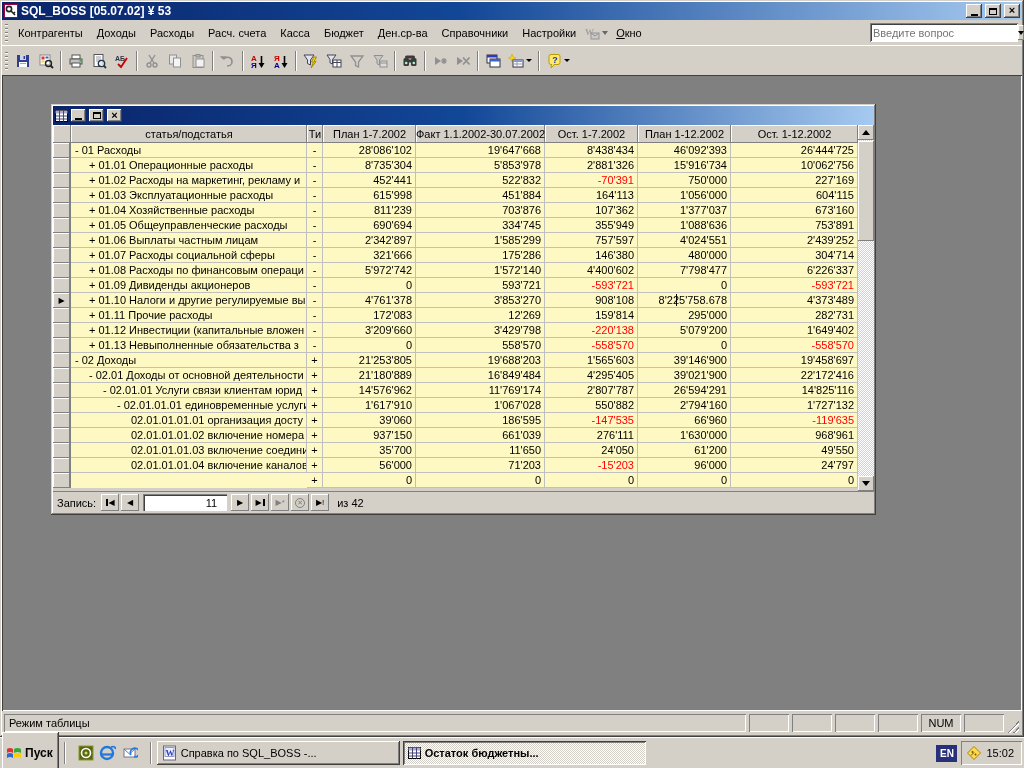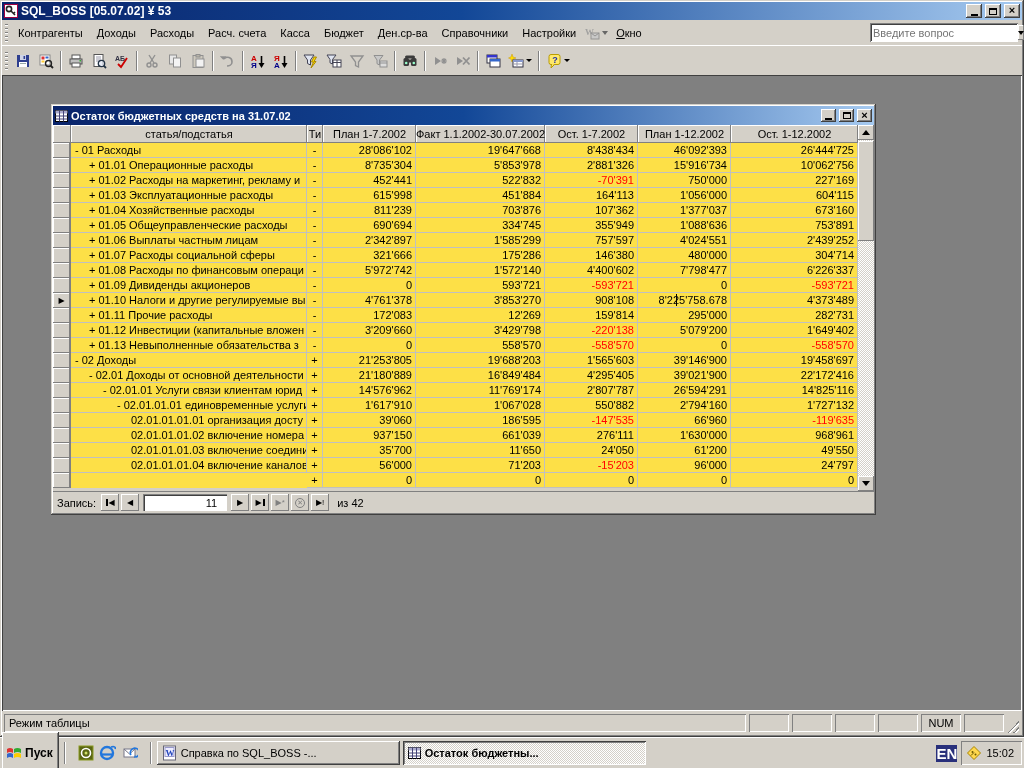--- a/index.html
+++ b/index.html
@@ -55,21 +55,21 @@
               display:flex; align-items:center; gap:3px; padding:0 2px; }
   .doctitle .ttext { color:#fff; font-weight:bold; font-size:11px; flex:1; white-space:nowrap; overflow:hidden; }
   .doctitle .winbtn { width:15px; height:13px; }
 
   
   .sheet { flex:1; position:relative; background:#d4d0c8; overflow:hidden; }
   .grid { position:absolute; left:0; top:0; right:16px; bottom:0; background:#d4d0c8; }
   .hrow { display:flex; height:18px; }
   .hcell { background:#d4d0c8; box-shadow: inset -1px -1px 0 #808080, inset 1px 1px 0 #fff;
            display:flex; align-items:center; justify-content:center; white-space:nowrap; overflow:hidden; font-size:11px; }
-  .trow { display:flex; height:15px; background:#fde047; }
+  .trow { display:flex; height:15px; background:#fef9c3; }
   .tcell { border-right:1px solid #c0c0c0; border-bottom:1px solid #c0c0c0; white-space:nowrap; overflow:hidden;
            display:flex; align-items:center; position:relative; font-size:11px; }
   .tcell.sel { background:#d4d0c8; box-shadow: inset -1px 0 0 #808080, inset 1px 1px 0 #fff; border-color:#808080;
                justify-content:center; font-size:8px; }
   .tcell.name { padding-right:2px; }
   .tcell.type { justify-content:center; }
   .tcell.num { justify-content:flex-end; padding-right:3px; }
   .tcell.num.neg { color:#f00; }
   .caret { position:absolute; right:53px; top:1px; bottom:1px; width:1px; background:#000; }
   .w-sel{width:18px; flex:0 0 18px;} .w-name{width:236px; flex:0 0 236px;} .w-type{width:16px; flex:0 0 16px;}
@@ -108,21 +108,21 @@
   .taskbar { position:absolute; left:0; bottom:0; width:1024px; height:31px; background:#d4d0c8;
              box-shadow: inset 0 1px 0 #fff; display:flex; align-items:center; padding:3px 2px 2px 2px; gap:3px; }
   .startbtn { height:42px; display:flex; align-items:center; gap:3px; padding:0 6px 0 4px; font-weight:bold; font-size:12px; }
   .ql { display:flex; align-items:center; gap:4px; padding:0 6px; }
   .qlicon { width:18px; height:18px; display:flex; align-items:center; justify-content:center; }
   .tbsep { width:2px; height:22px; box-shadow: inset 1px 0 0 #808080, inset -1px 0 0 #fff; margin:0 2px; }
   .taskbtn { height:24px; width:243px; display:flex; align-items:center; gap:4px; padding:0 5px; overflow:hidden; white-space:nowrap; }
   .taskbtn.active { background:repeating-conic-gradient(#fff 0% 25%, #d4d0c8 0% 50%) 0 0/2px 2px;
                     box-shadow: inset 1px 1px 0 #404040, inset -1px -1px 0 #fff, inset 2px 2px 0 #808080; font-weight:bold; }
   .tray { margin-left:auto; display:flex; align-items:center; gap:4px; }
-  .enbox { width:21px; height:17px; background:#29307b; color:#fff; font-weight:bold; font-size:15px;
+  .enbox { width:21px; height:17px; background:#29307b; color:#fff; font-weight:bold; font-size:10px;
            display:flex; align-items:center; justify-content:center; }
   .traypanel { height:24px; display:flex; align-items:center; gap:4px; padding:0 8px 0 5px;
                box-shadow: inset 1px 1px 0 #808080, inset -1px -1px 0 #fff; }
 </style>
 </head>
 <body>
 
 <div class="app">
 
   <div class="titlebar">
@@ -352,21 +352,20 @@
     <div class="docwin">
       <div class="doctitle">
         <svg width="13" height="12" viewBox="0 0 13 12">
           <rect x="0.5" y="0.5" width="12" height="11" fill="#fff" stroke="#000"></rect>
           <rect x="0.5" y="0.5" width="12" height="3" fill="#aac"></rect>
           <line x1="0.5" y1="6" x2="12.5" y2="6" stroke="#447"></line>
             <line x1="0.5" y1="9" x2="12.5" y2="9" stroke="#447"></line>
           <line x1="4.5" y1="0.5" x2="4.5" y2="11.5" stroke="#447"></line>
             <line x1="8.5" y1="0.5" x2="8.5" y2="11.5" stroke="#447"></line>
         </svg>
-        <div class="ttext">Остаток бюджетных средств на 31.07.02</div>
         <div class="winbtn raised">
             <div class="minglyph"></div>
           </div>
         <div class="winbtn raised">
             <div class="maxglyph"></div>
           </div>
         <div class="winbtn raised">
             <span class="closeglyph">×</span>
           </div>
       </div>

